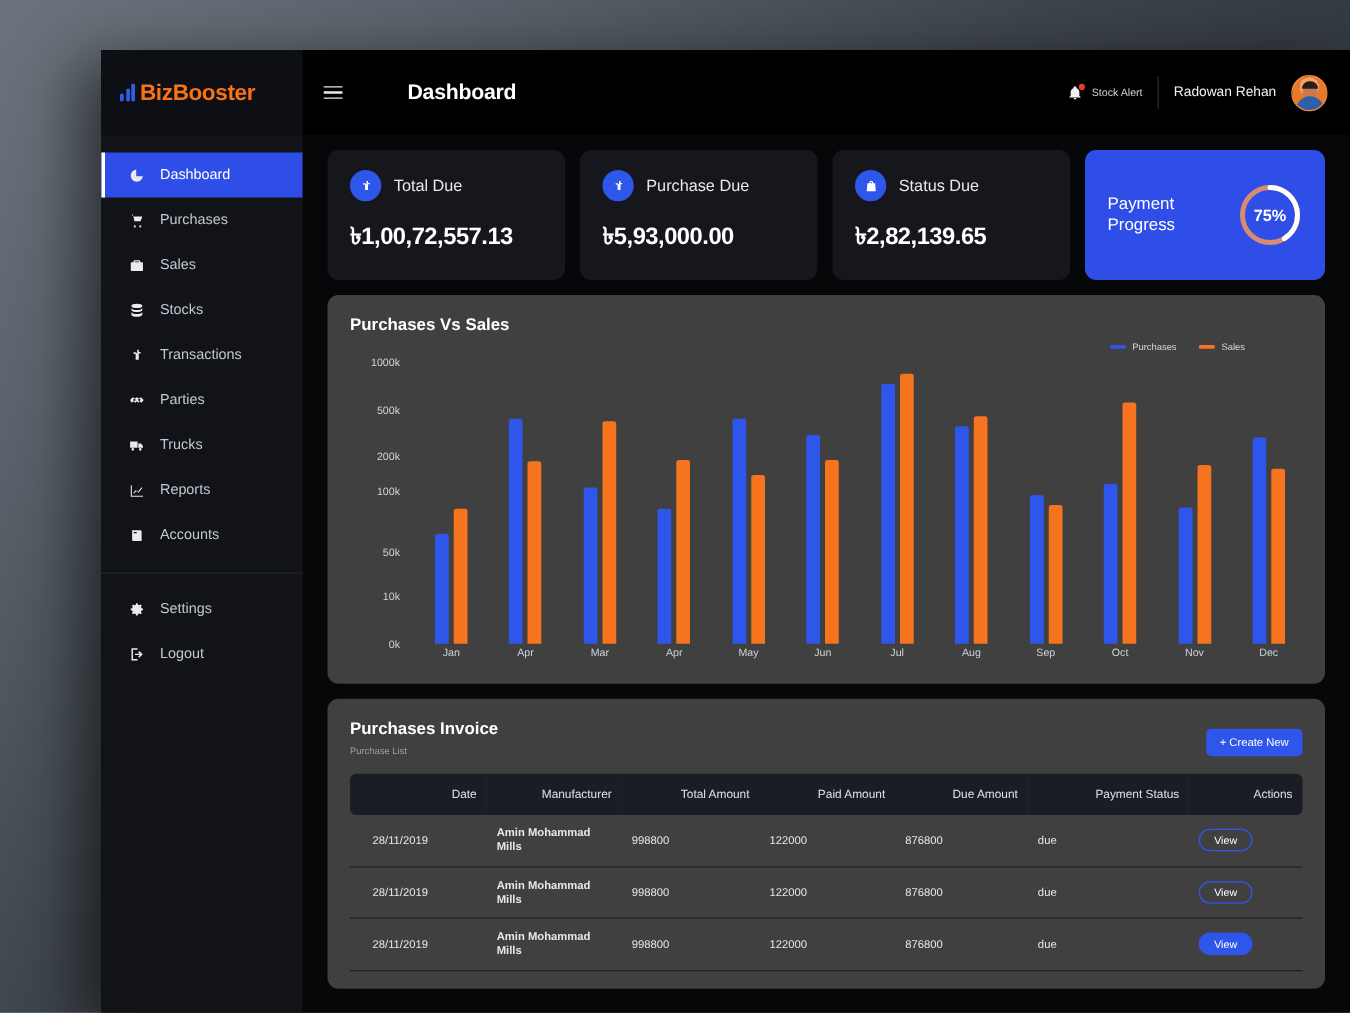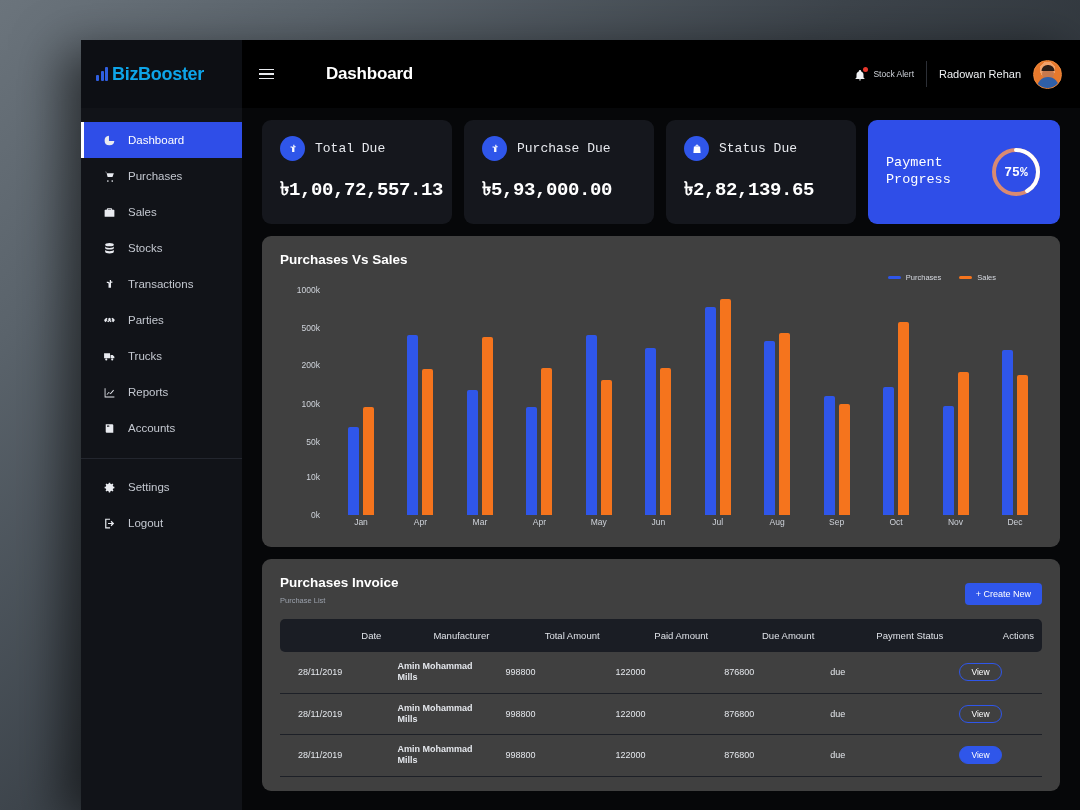--- a/index.html
+++ b/index.html
@@ -16,21 +16,21 @@
     box-shadow:-18px 10px 45px rgba(0,0,0,.55);
   }
 
   
   #sidebar { width:161px; background:#111318; flex:0 0 161px; position:relative; }
   .brand { height:68px; display:flex; align-items:center; padding-left:15px; gap:2px;
            background:#0d0f14; }
   .brand-mark { display:flex; align-items:flex-end; gap:1.5px; height:14px; margin-right:2px; }
   .brand-mark i { width:3px; background:#2f5fe0; display:block; border-radius:1px; }
   .brand-mark i:nth-child(1){height:6px;} .brand-mark i:nth-child(2){height:10px;} .brand-mark i:nth-child(3){height:14px;}
-  .brand-text { color:#0ea5e9; font-size:18px; font-weight:bold; letter-spacing:-.3px; }
+  .brand-text { color:#f97316; font-size:18px; font-weight:bold; letter-spacing:-.3px; }
 
   .nav { padding-top:14px; }
   .nav-item { height:36px; display:flex; align-items:center; padding-left:21px; gap:12px;
               color:#c4c8d0; font-size:11.5px; position:relative; cursor:pointer; }
   .nav-item.active { background:#2f4ee8; color:#fff; }
   .nav-item.active::before { content:""; position:absolute; left:0; top:0; bottom:0; width:3px; background:#fff; }
   .nav-icon { width:14px; height:14px; display:flex; align-items:center; justify-content:center;
               color:#e9ebf0; flex:0 0 14px; }
   .nav-icon svg { width:13px; height:13px; fill:currentColor; }
   .nav-divider { height:1px; background:#23262e; margin:12px 0 10px 0; }
@@ -56,21 +56,21 @@
                   width:12px; height:12px; border-radius:50%; background:#c8794d; }
   .avatar .hair { position:absolute; left:50%; top:18%; transform:translateX(-50%);
                   width:13px; height:6px; border-radius:7px 7px 0 0; background:#2a1d17; }
   .avatar .body { position:absolute; left:50%; bottom:0; transform:translateX(-50%);
                   width:22px; height:11px; border-radius:11px 11px 0 0; background:#2f5fa8; }
 
   .content { flex:1; padding:12px 20px 0 20px; overflow:hidden; }
 
   
   .stats { display:flex; gap:12px; }
-  .stat-card { flex:1; background:#15171d; border-radius:9px; padding:16px 16px 18px 18px; min-width:0;font-family:Liberation Mono, monospace; }
+  .stat-card { flex:1; background:#15171d; border-radius:9px; padding:16px 16px 18px 18px; min-width:0; }
   .stat-head { display:flex; align-items:center; gap:10px; }
   .stat-ico { width:25px; height:25px; border-radius:50%; background:#2f56ea;
               display:flex; align-items:center; justify-content:center; color:#fff;
               font-size:13px; font-weight:bold; flex:0 0 25px; }
   .stat-ico svg { width:12px; height:12px; fill:#fff; }
   .stat-label { color:#e7e9ee; font-size:13px; }
   .stat-value { color:#fff; font-size:19px; font-weight:bold; margin-top:13px; letter-spacing:-.4px; white-space:nowrap; }
   .stat-card.accent { background:#2f4ee8; display:flex; align-items:center; gap:14px; padding:16px 18px; }
   .pp-label { color:#fff; font-size:13.5px; line-height:1.25; }
   .pp-ring { width:52px; height:52px; position:relative; flex:0 0 52px; margin-left:auto; }
@@ -317,21 +317,21 @@
             <div class="legend-item">
               <span class="legend-swatch" style="background:#f5741d"></span>
               <span class="legend-label">Sales</span>
             </div>
           </div>
         <div class="plot">
           <div class="yaxis" id="yaxis">
               <div class="ytick" style="top: 0px;">1000k</div>
               <div class="ytick" style="top: 37.6744px;">500k</div>
               <div class="ytick" style="top: 75.3488px;">200k</div>
-              <div class="ytick" style="top: 114px;">100k</div>
+              <div class="ytick" style="top: 103px;">100k</div>
               <div class="ytick" style="top: 152px;">50k</div>
               <div class="ytick" style="top: 187.326px;">10k</div>
               <div class="ytick" style="top: 225px;">0k</div>
             </div>
           <div class="bars" id="bars">
               <div class="group">
                 <div class="bar p" style="height: 88px;"></div>
                 <div class="bar s" style="height: 108px;"></div>
               </div>
               <div class="group">

